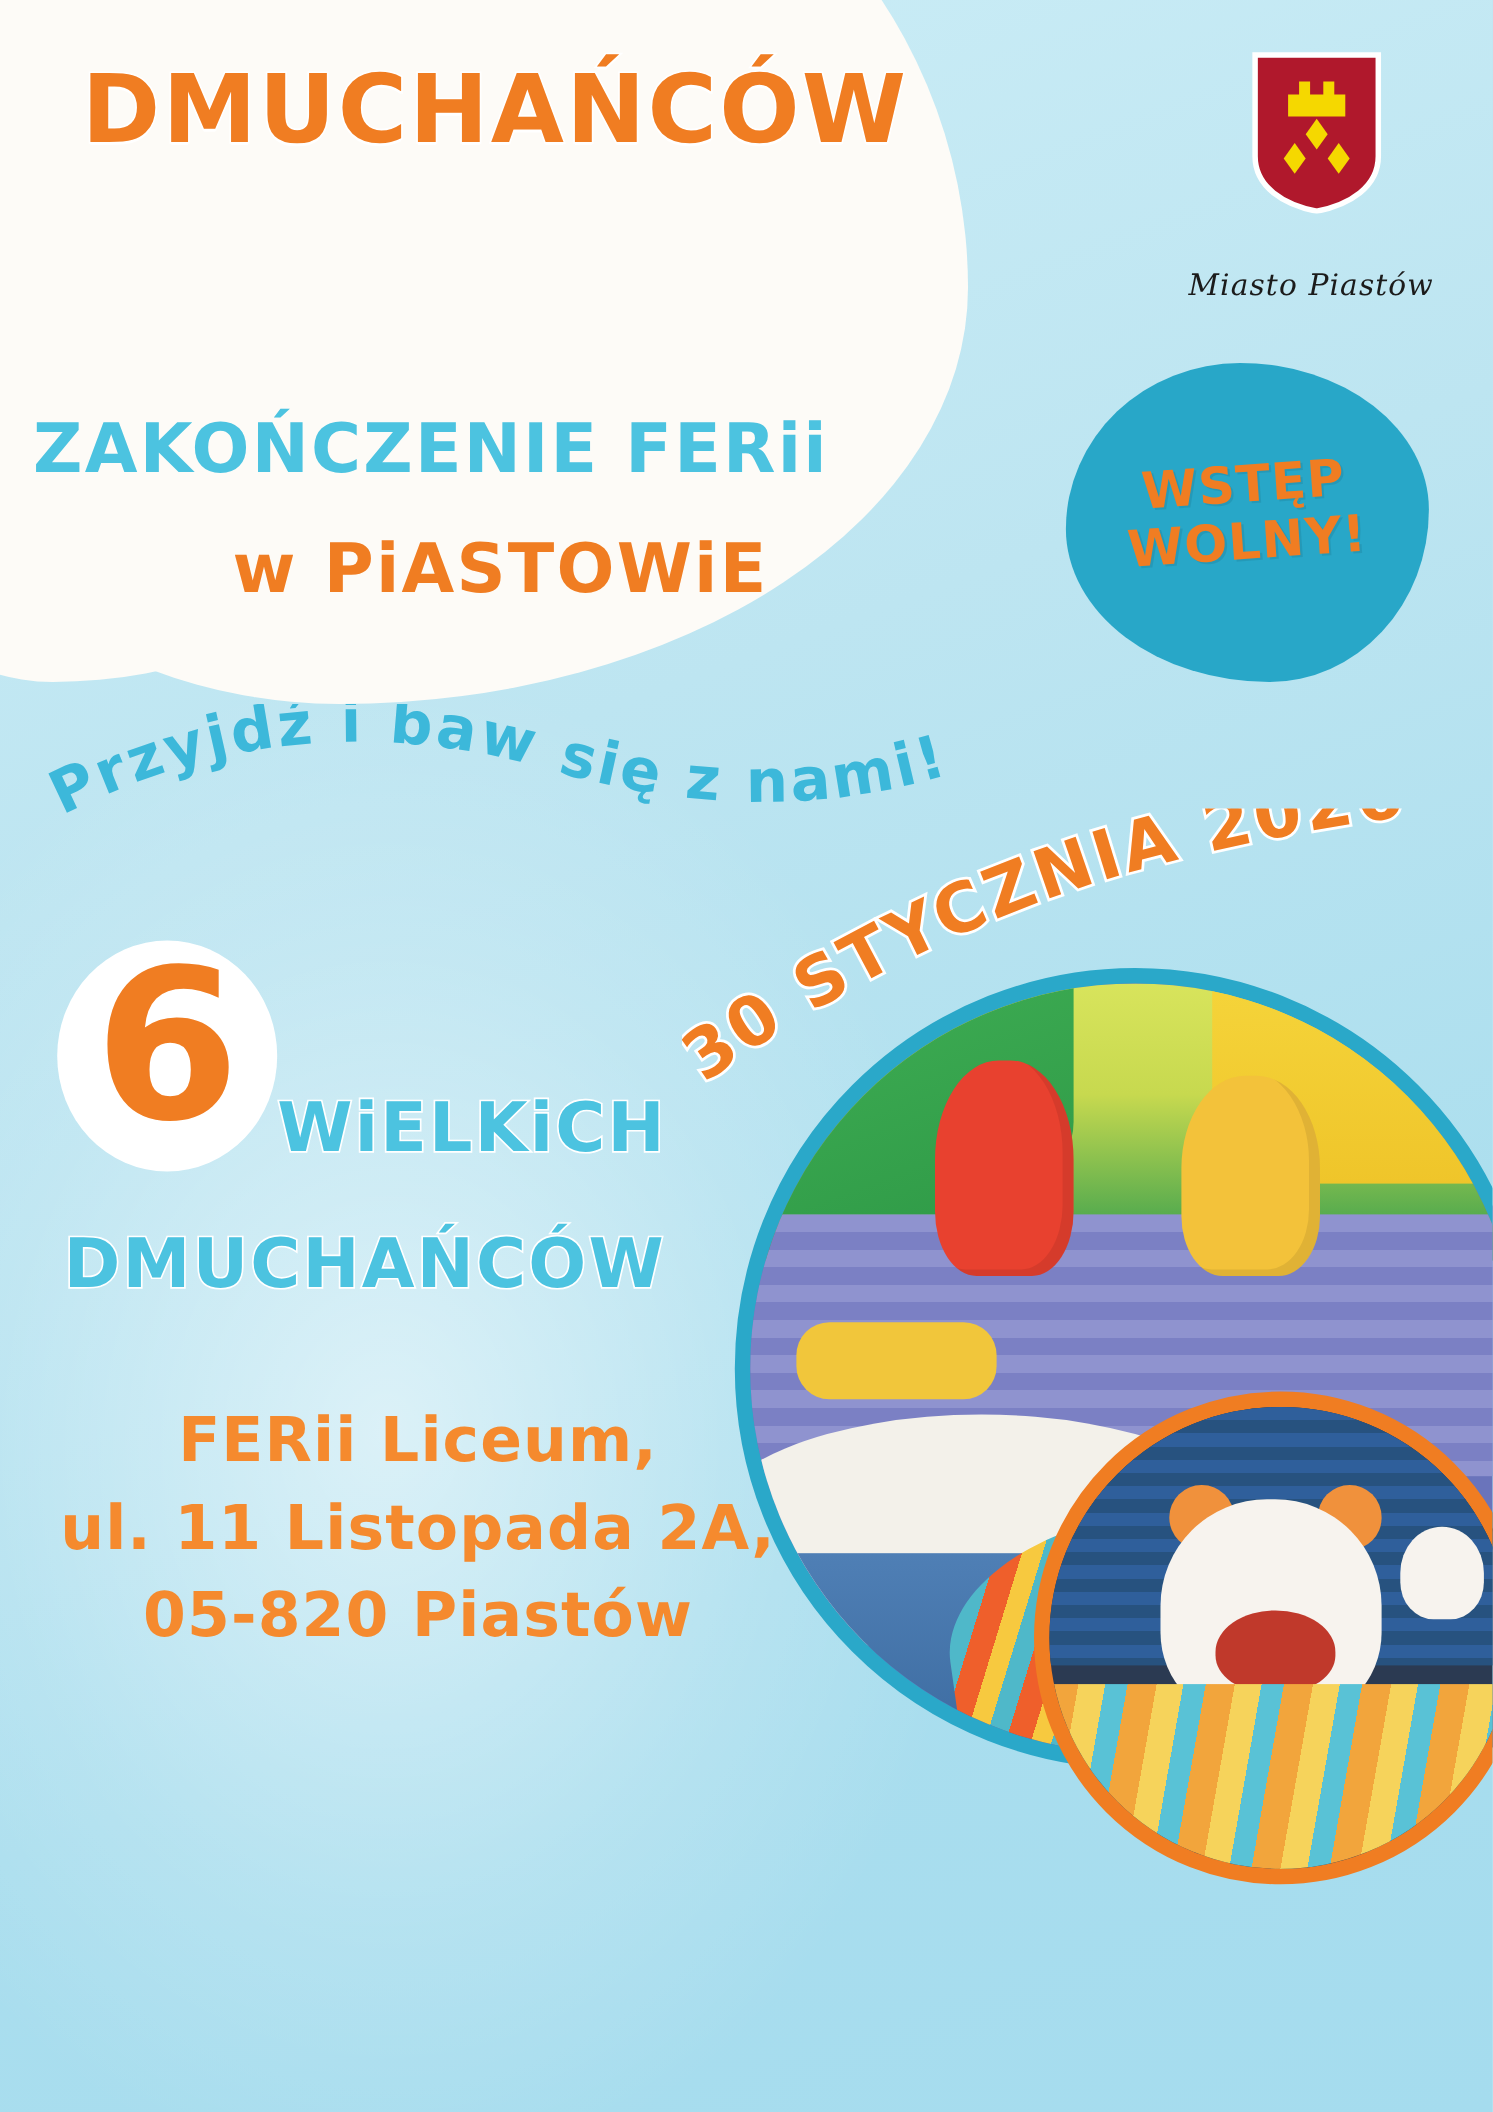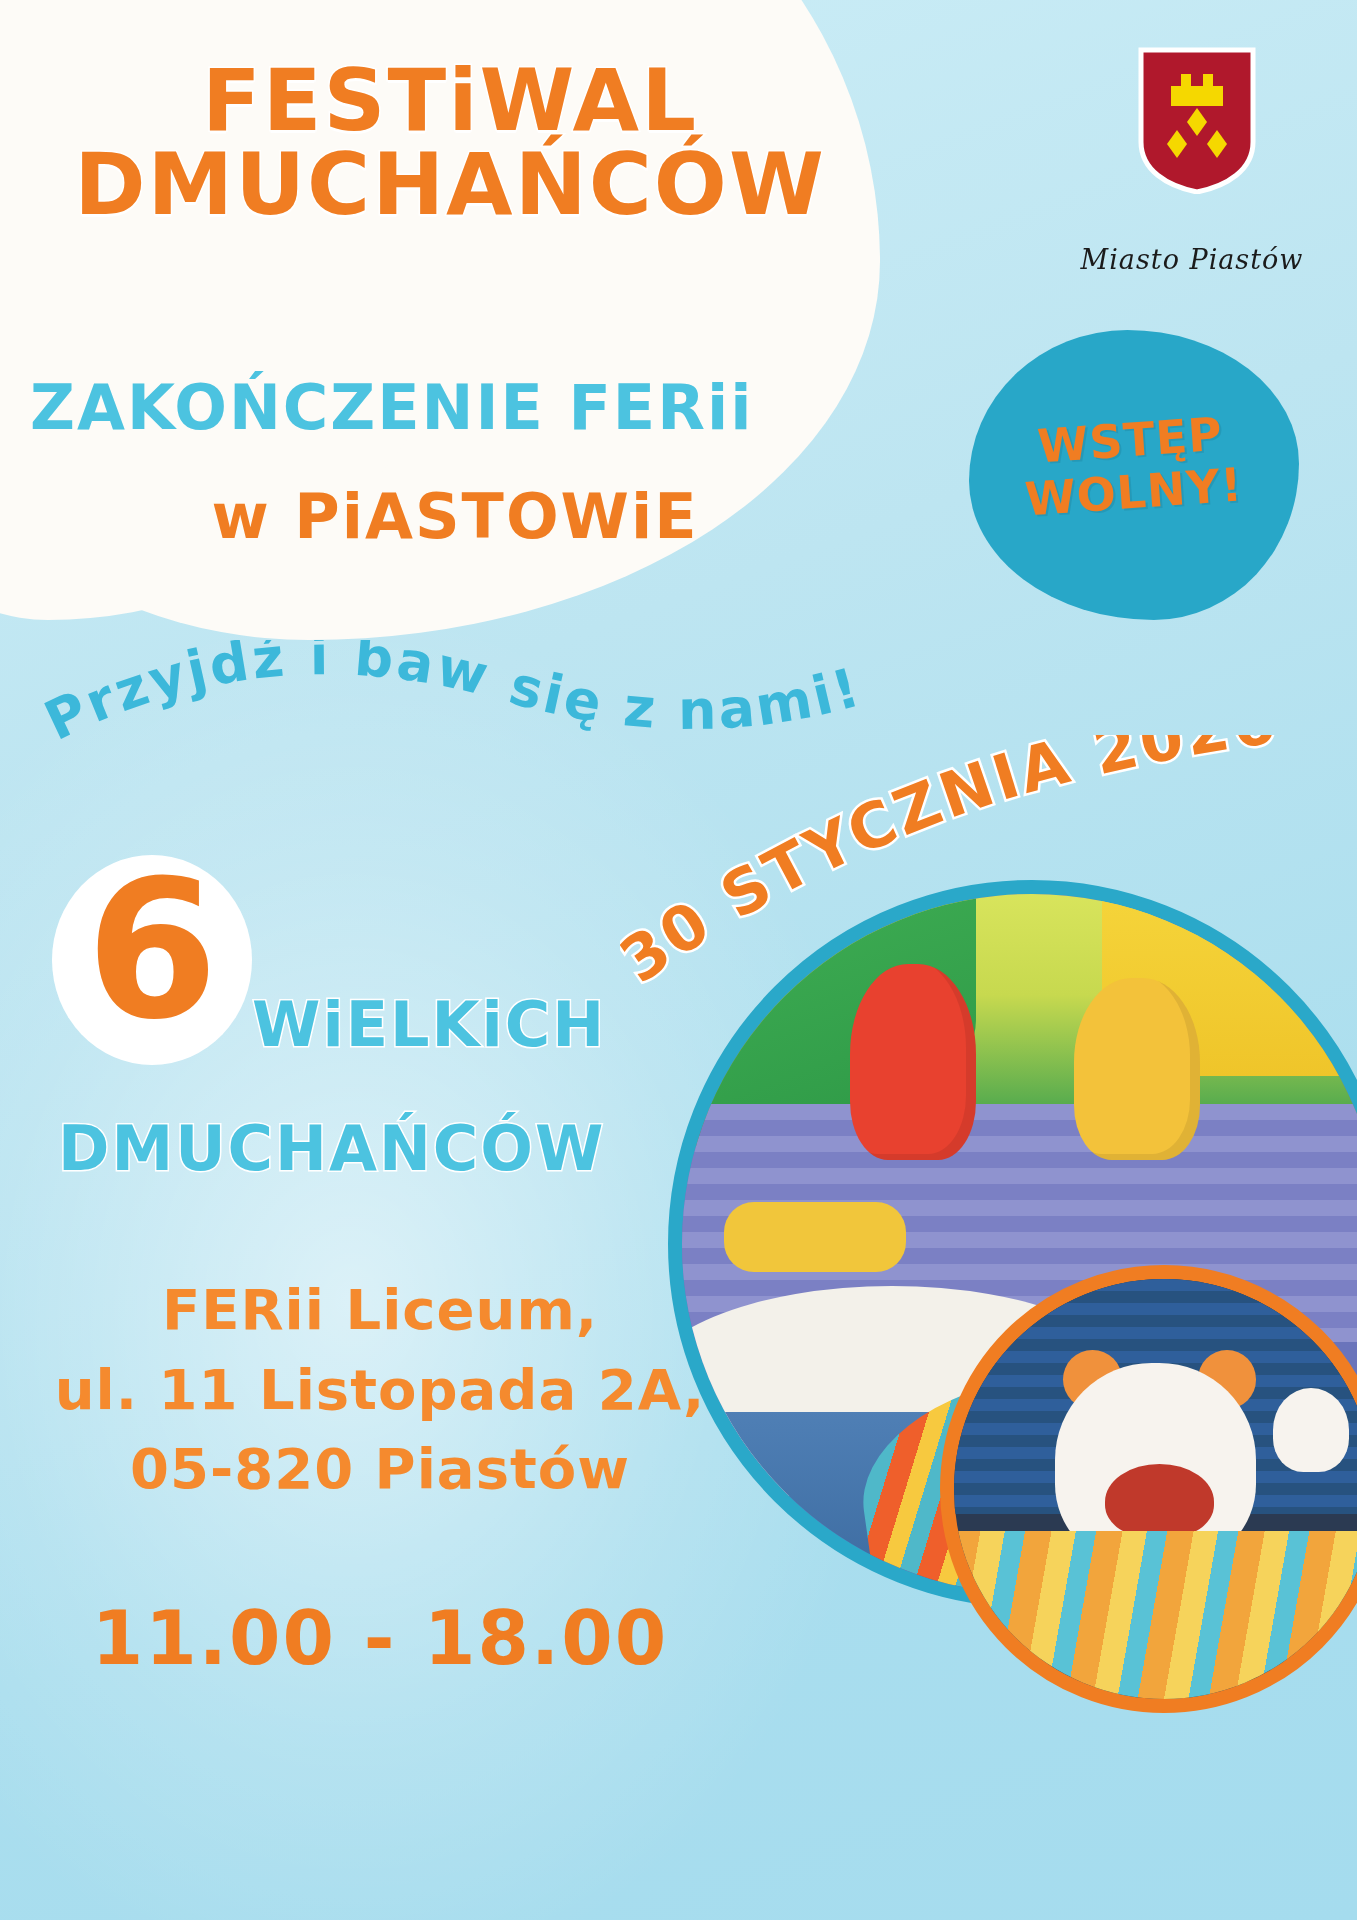--- a/index.html
+++ b/index.html
@@ -386,21 +386,20 @@
       <path d="M4 4 H116 V96 C116 124 90 140 60 146 C30 140 4 124 4 96 Z" fill="#b0182c" stroke="#ffffff" stroke-width="5"></path>
       <path d="M34 40 h10 v-12 h10 v12 h12 v-12 h10 v12 h10 v20 h-52 z" fill="#f5d800"></path>
       <polygon points="60,62 70,76 60,90 50,76" fill="#f5d800"></polygon>
       <polygon points="40,84 50,98 40,112 30,98" fill="#f5d800"></polygon>
       <polygon points="80,84 90,98 80,112 70,98" fill="#f5d800"></polygon>
     </svg>
   </div>
   <div class="crest-label">Miasto Piastów</div>
 
   <div class="title">
-    <span class="l1">FESTiWAL</span>
     <span class="l2">DMUCHAŃCÓW</span>
   </div>
 
   <div class="subtitle1">ZAKOŃCZENIE FERii</div>
   <div class="subtitle2">w PiASTOWiE</div>
 
   <div class="teal-blob"></div>
   <div class="teal-blob-text">
     <div>WSTĘP</div>
     <div>WOLNY!</div>
@@ -427,21 +426,20 @@
   <div class="six-circle"></div>
   <div class="six">6</div>
   <div class="big-line1">WiELKiCH</div>
   <div class="big-line2">DMUCHAŃCÓW</div>
 
   <div class="address">
     <div>FERii Liceum,</div>
     <div>ul. 11 Listopada 2A,</div>
     <div>05-820 Piastów</div>
   </div>
-  <div class="hours">11.00 - 18.00</div>
 
   <div class="photo-main">
     <div class="sky"></div>
     <div class="redgreen"></div>
     <div class="yellowtop"></div>
     <div class="floor"></div>
     <div class="dino-red"></div>
     <div class="dino-yellow"></div>
     <div class="yellowpad"></div>
     <div class="whitearch"></div>

